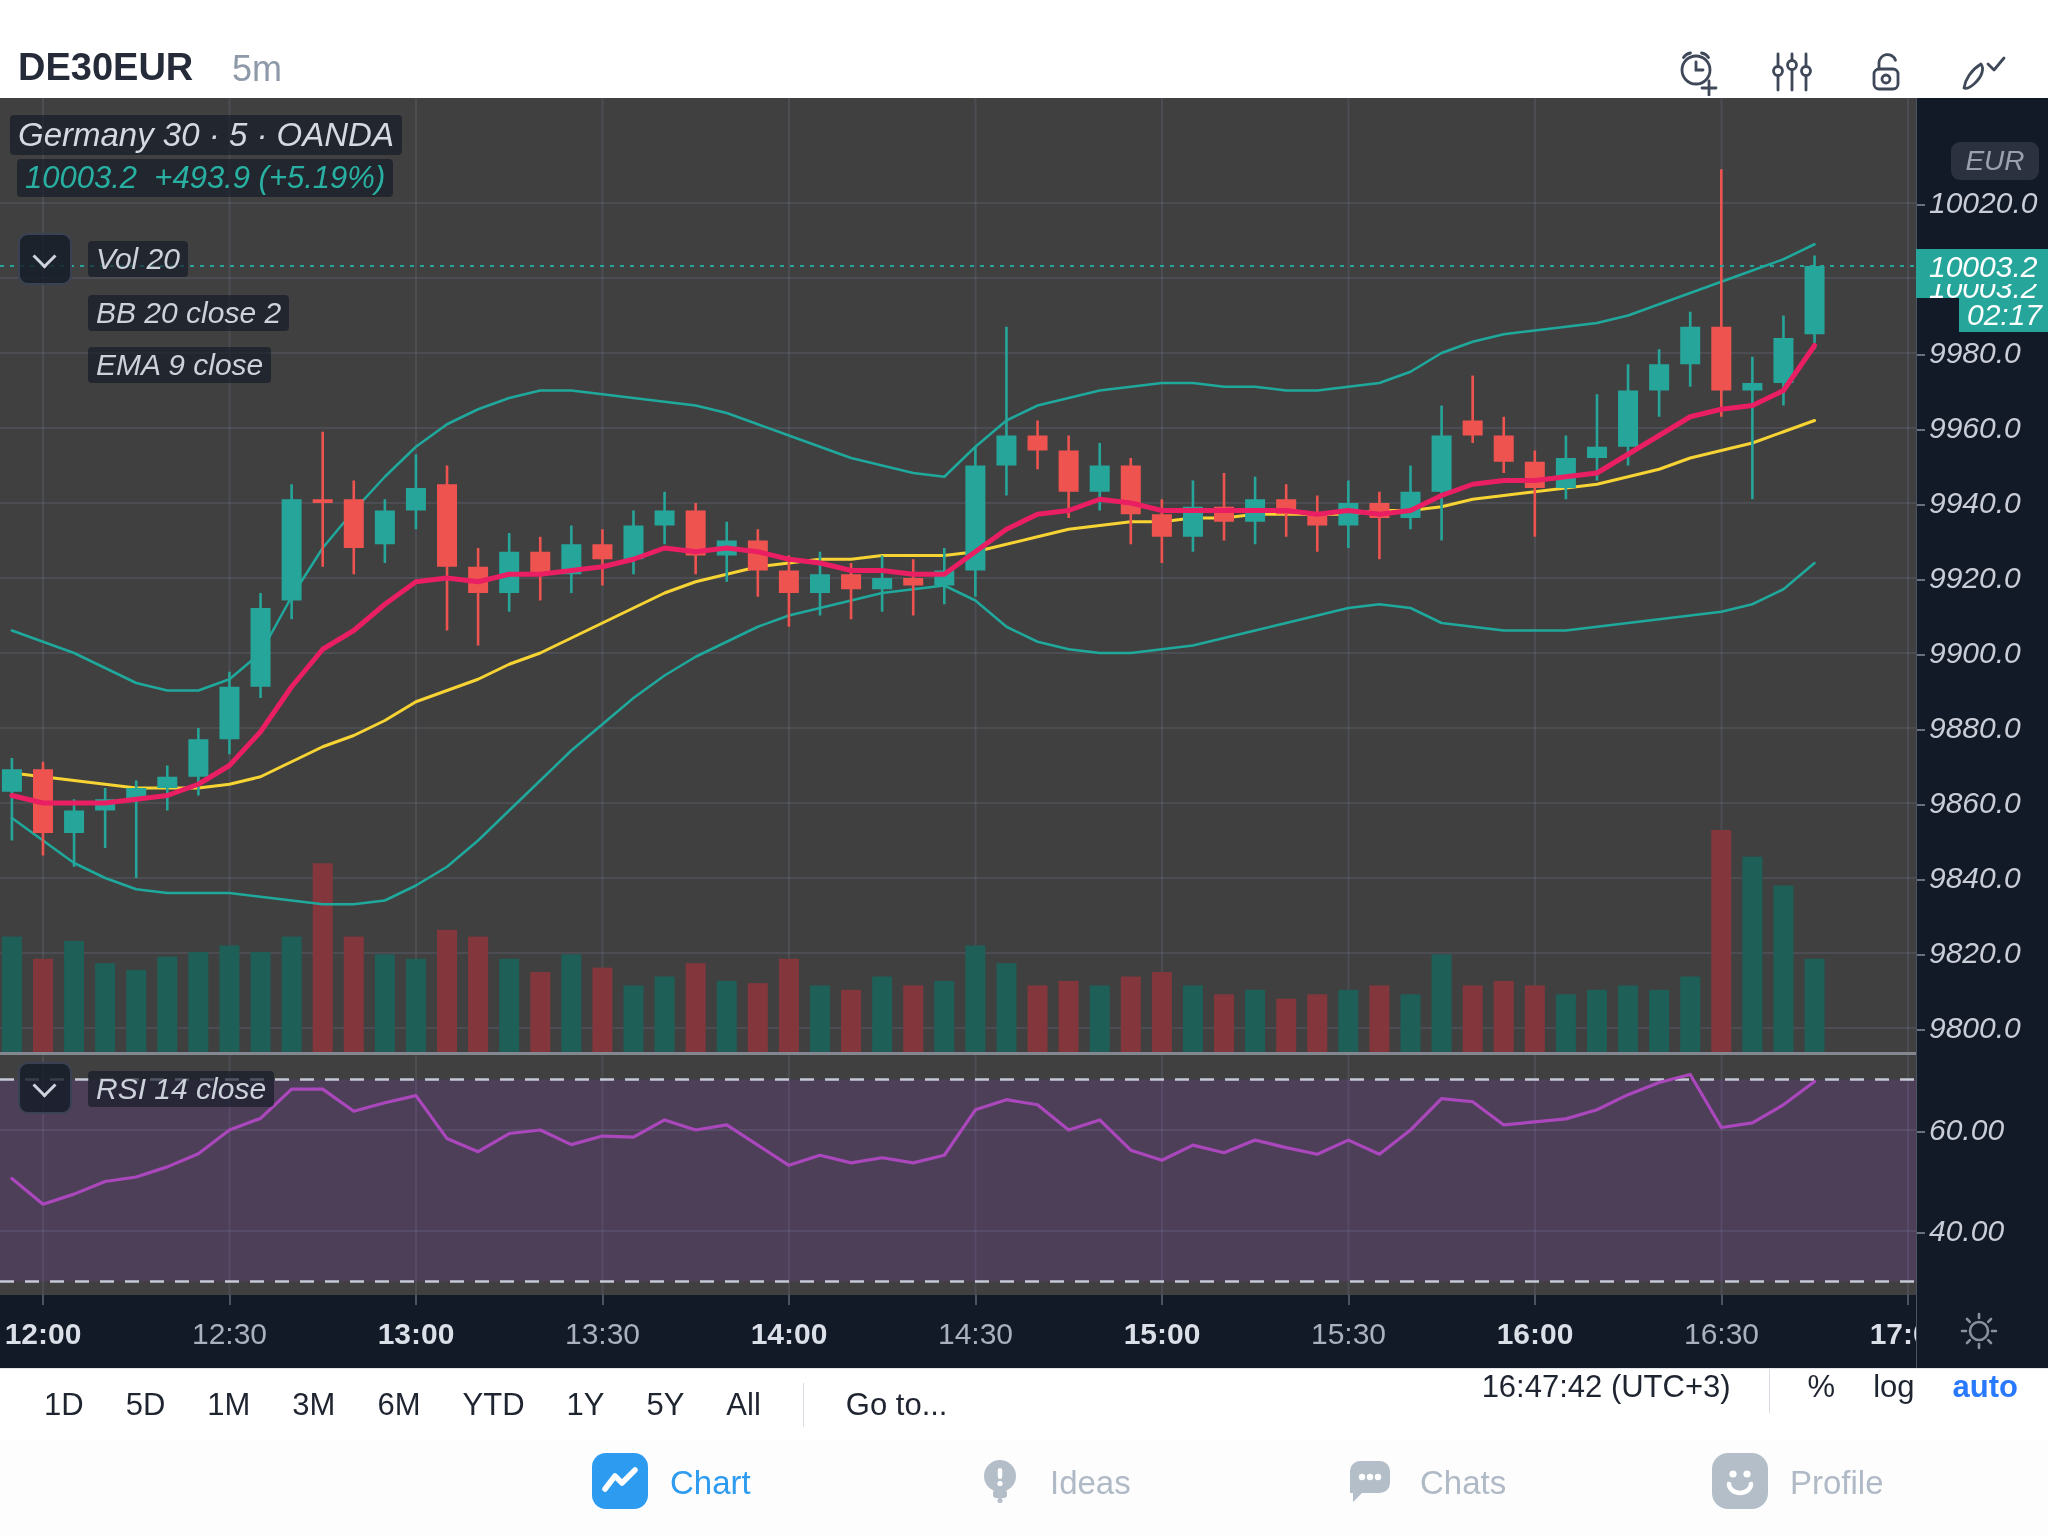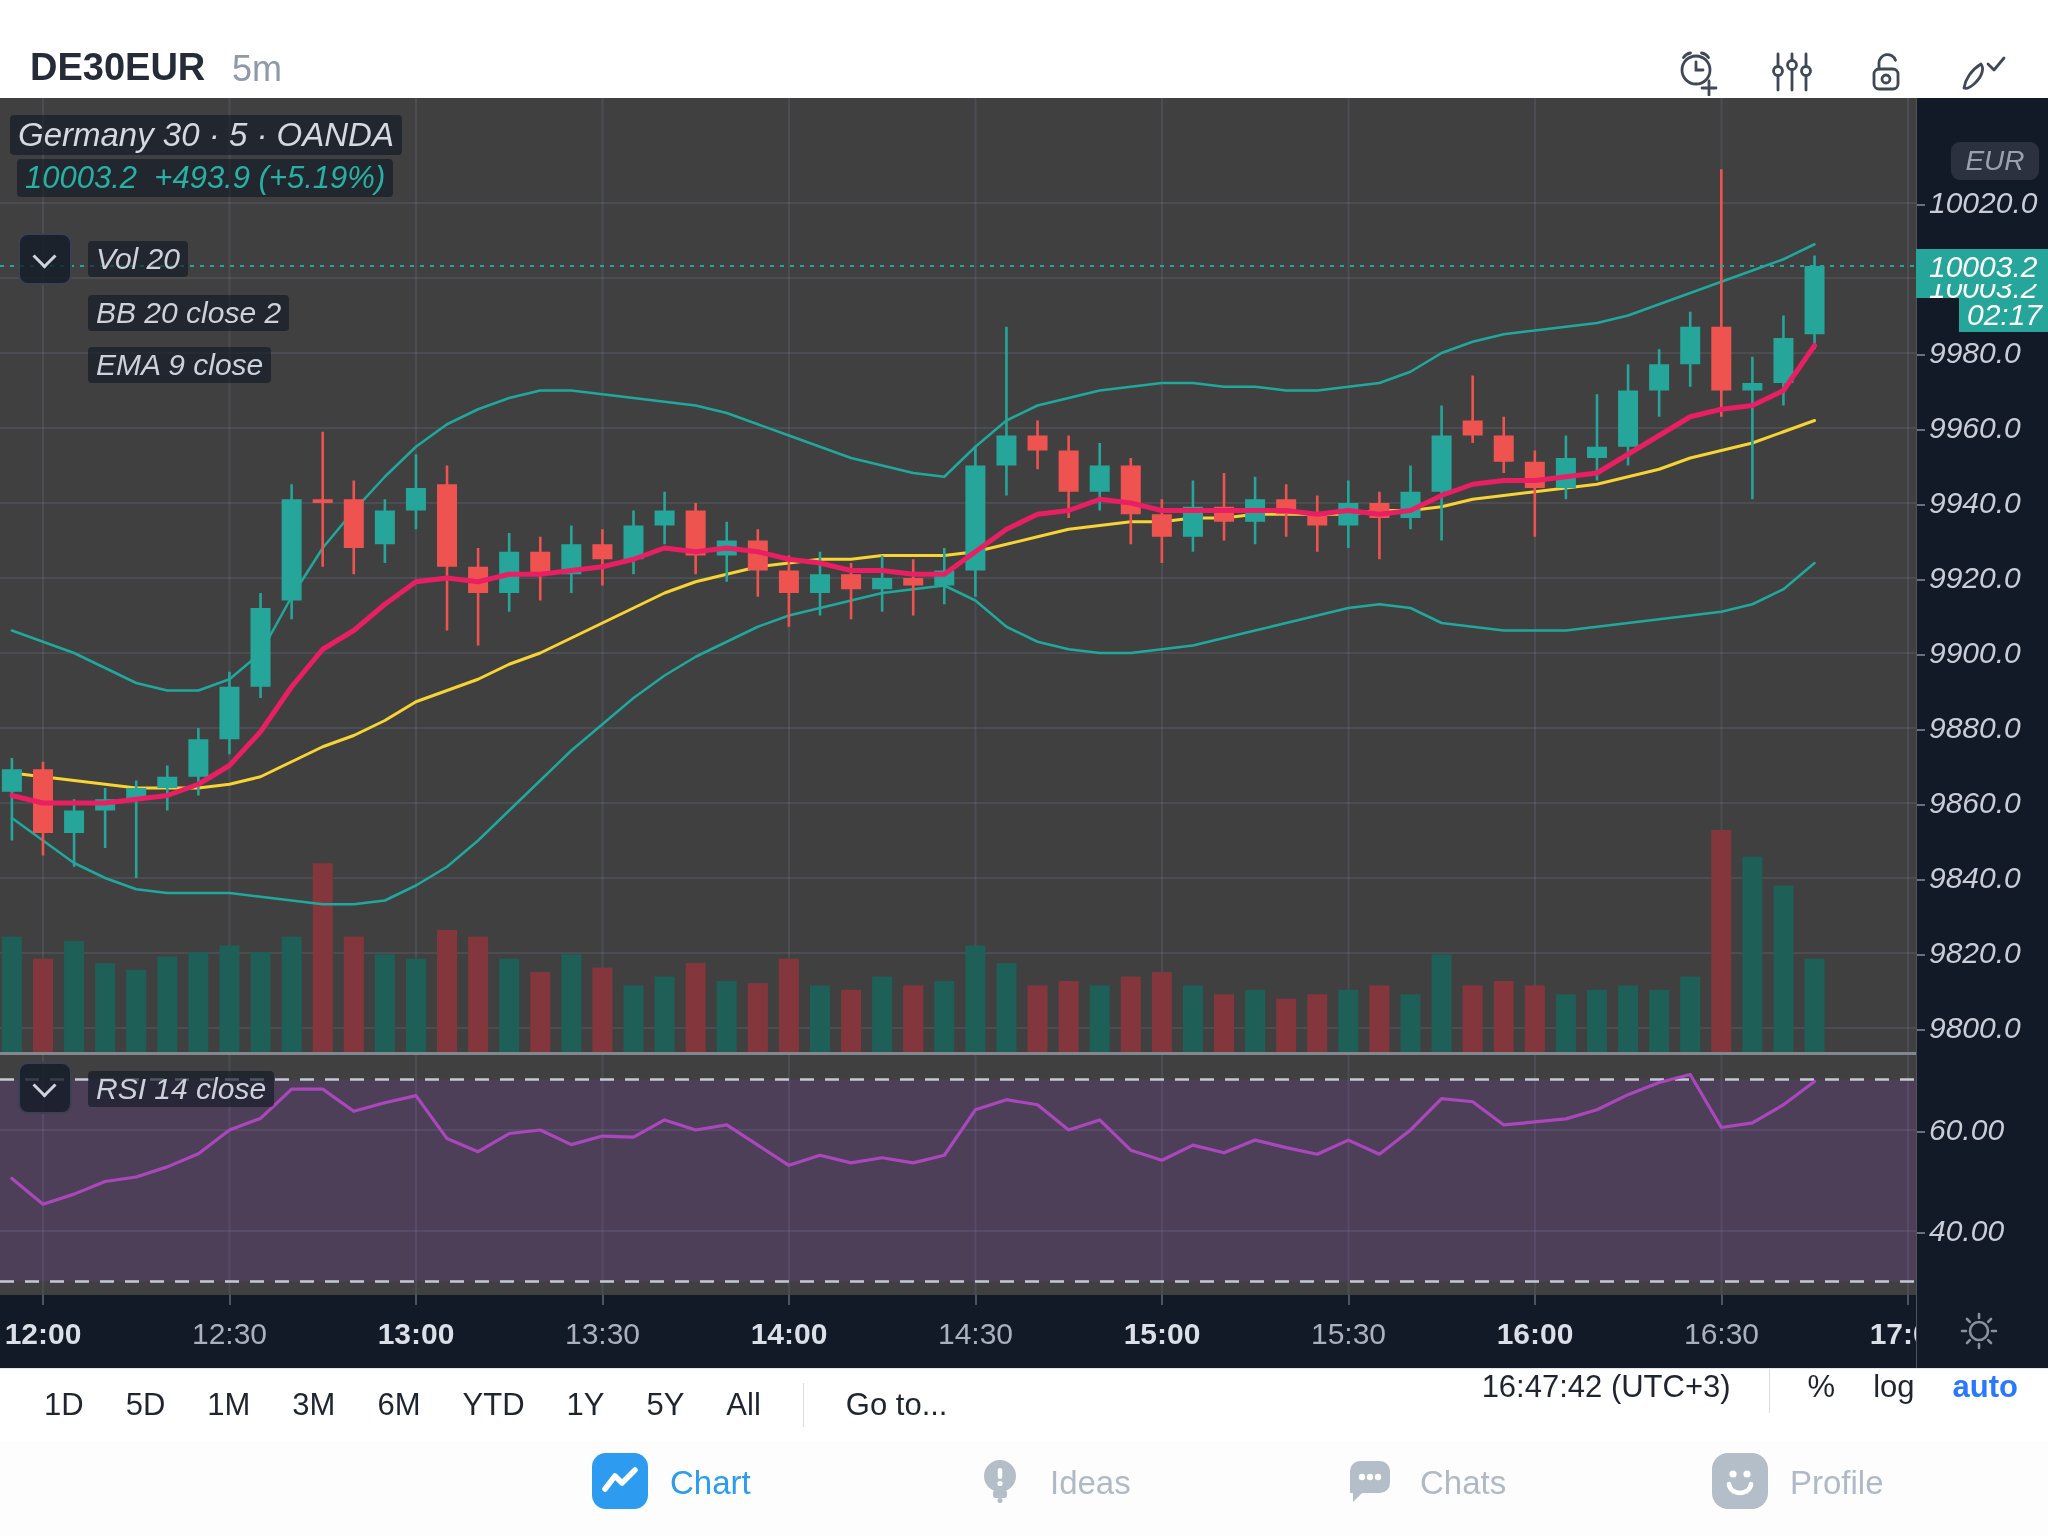--- a/index.html
+++ b/index.html
@@ -6,21 +6,21 @@
   #app{position:relative;width:2048px;height:1536px;overflow:hidden;
        font-family:"Liberation Sans",sans-serif;-webkit-font-smoothing:antialiased;}
   
   .statusbar{position:absolute;left:0;top:0;width:2048px;height:40px;background:#fff;color:#000;}
   .sb-time{position:absolute;left:30px;top:4px;font-size:29px;font-weight:700;}
   .sb-date{position:absolute;left:120px;top:4px;font-size:29px;}
   .sb-right{position:absolute;right:22px;top:2px;display:flex;align-items:center;gap:10px;}
   .sb-batt-pct{font-size:29px;}
   
   .appheader{position:absolute;left:0;top:40px;width:2048px;height:58px;background:#fff;}
-  .hd-symbol{position:absolute;left:30px;top:6px;font-size:38px;font-weight:700;color:#262b3a;}
+  .hd-symbol{position:absolute;left:18px;top:6px;font-size:38px;font-weight:700;color:#262b3a;}
   .hd-interval{position:absolute;left:232px;top:8px;font-size:36px;color:#8e99a9;}
   .hd-icons{position:absolute;right:40px;top:8px;display:flex;gap:46px;}
   .hd-icons svg{display:block;}
   
   .chartwrap{position:absolute;left:0;top:98px;width:2048px;height:1197px;background:#404040;font-style:italic;}
   #chart-svg{position:absolute;left:0;top:0;}
   .axis-col{position:absolute;left:1916px;top:0;width:132px;height:1197px;border-left:1px solid #4c5363;background:#131a27;}
   .eur-badge{position:absolute;left:34px;top:44px;width:88px;height:38px;background:#2c3140;border-radius:9px;
              color:#9aa1ae;font-size:28px;text-align:center;line-height:38px;}
   .axlabel{position:absolute;left:12px;font-size:30px;color:#c9cdd7;white-space:nowrap;}

